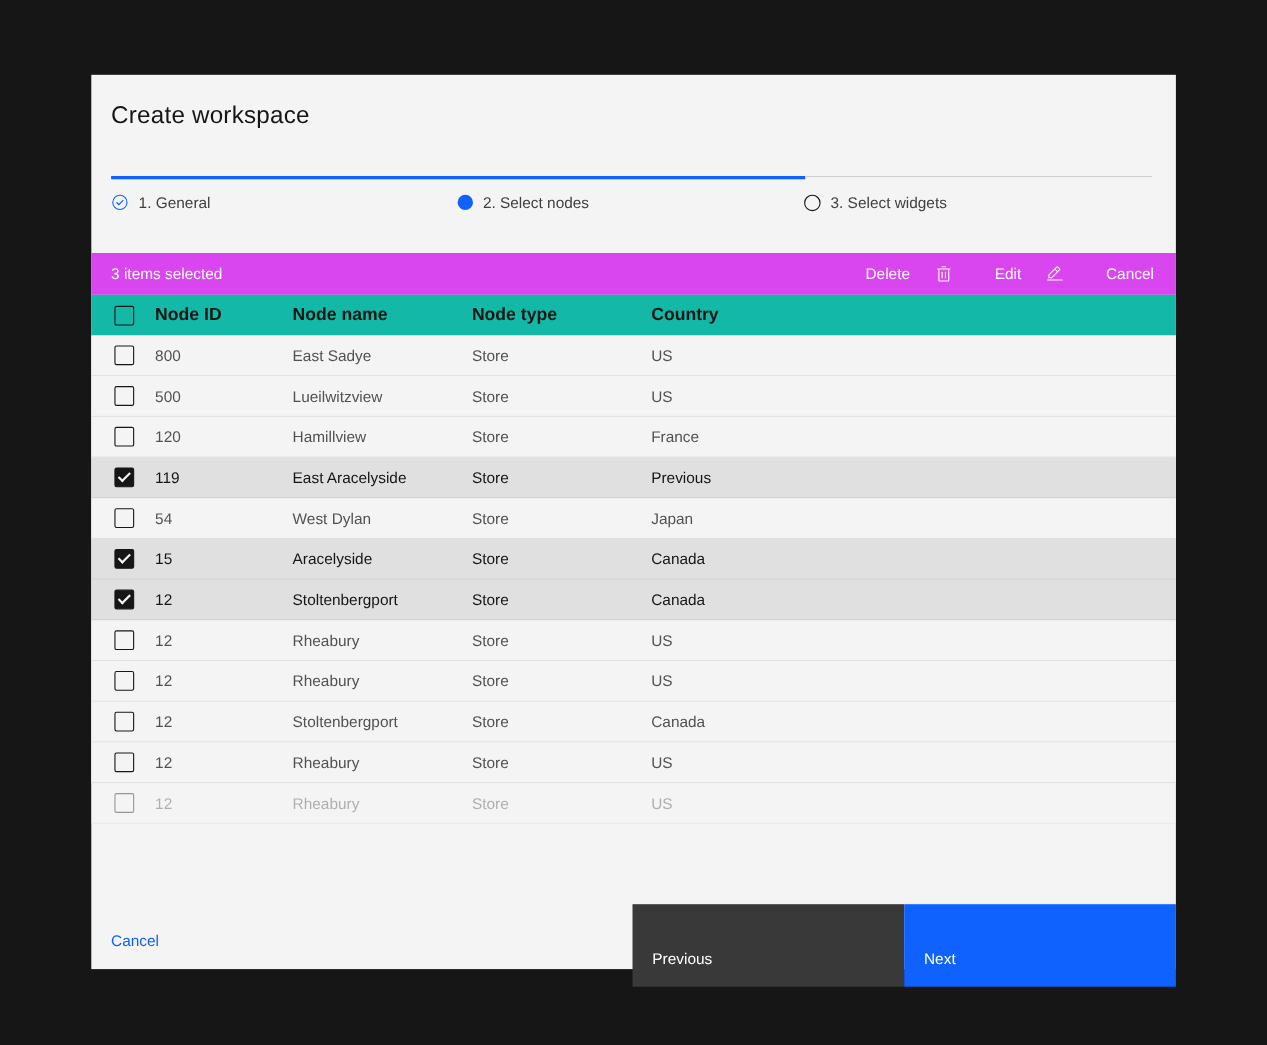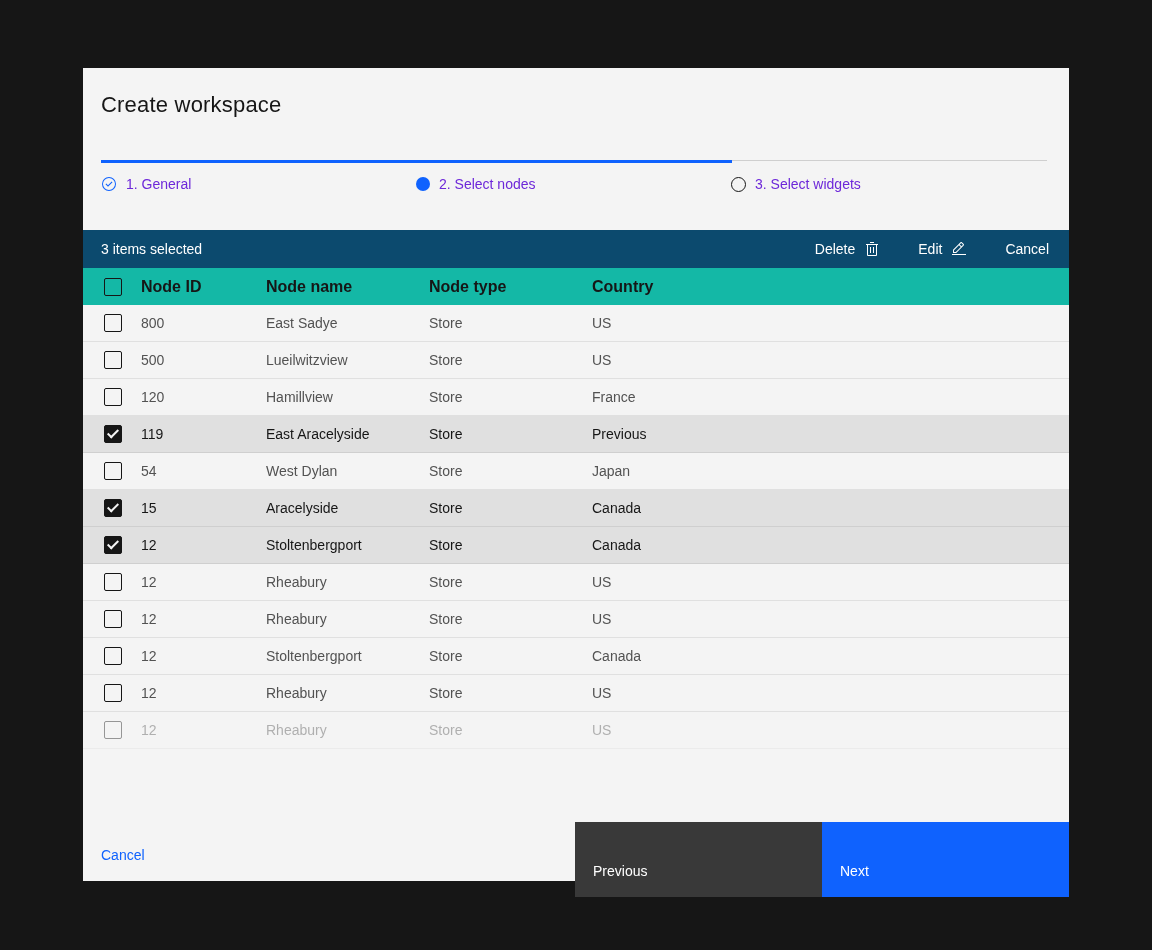--- a/index.html
+++ b/index.html
@@ -24,37 +24,37 @@
     font-size: 22px;
     font-weight: 400;
     color: #161616;
     letter-spacing: .2px;
   }
   .progress { margin-top: 42px; }
   .track { display: flex; align-items: flex-start; height: 3px; }
   .seg-complete { flex: 2; height: 3px; background: #0f62fe; }
   .seg-incomplete { flex: 1; height: 1px; background: #cfcfcf; }
   .steps { display: flex; margin-top: 13px; padding-bottom: 38px; }
-  .step { width: 315px; display: flex; align-items: center; gap: 9px; font-size: 14px; color: #6d28d9; cursor: pointer; }
+  .step { width: 315px; display: flex; align-items: center; gap: 9px; font-size: 14px; color: #404040; cursor: pointer; }
   .step svg { display: block; }
   .dot-current { width: 14px; height: 14px; border-radius: 50%; background: #0f62fe; }
   .dot-incomplete { width: 15px; height: 15px; border-radius: 50%; border: 1.5px solid #161616; background: transparent; }
   
   .batch-bar {
     height: 38px;
-    background: #0c4a6e;
+    background: #d946ef;
     color: #fff;
     display: flex;
     align-items: center;
     padding: 0 20px 0 18px;
     font-size: 14px;
     flex: 0 0 auto;
   }
   .batch-actions { margin-left: auto; display: flex; align-items: center; gap: 38px; }
-  .batch-btn { display: flex; align-items: flex-start; gap: 9px; color: #fff; cursor: pointer; background: none; border: none; font: inherit; }
+  .batch-btn { display: flex; align-items: flex-start; gap: 23px; color: #fff; cursor: pointer; background: none; border: none; font: inherit; }
   .batch-btn svg { display: block; fill: #fff; }
   
   .grid-row {
     display: grid;
     grid-template-columns: 58px 125px 163px 163px 1fr;
     align-items: center;
     height: 37px;
   }
   .thead {
     background: #14b8a6;

